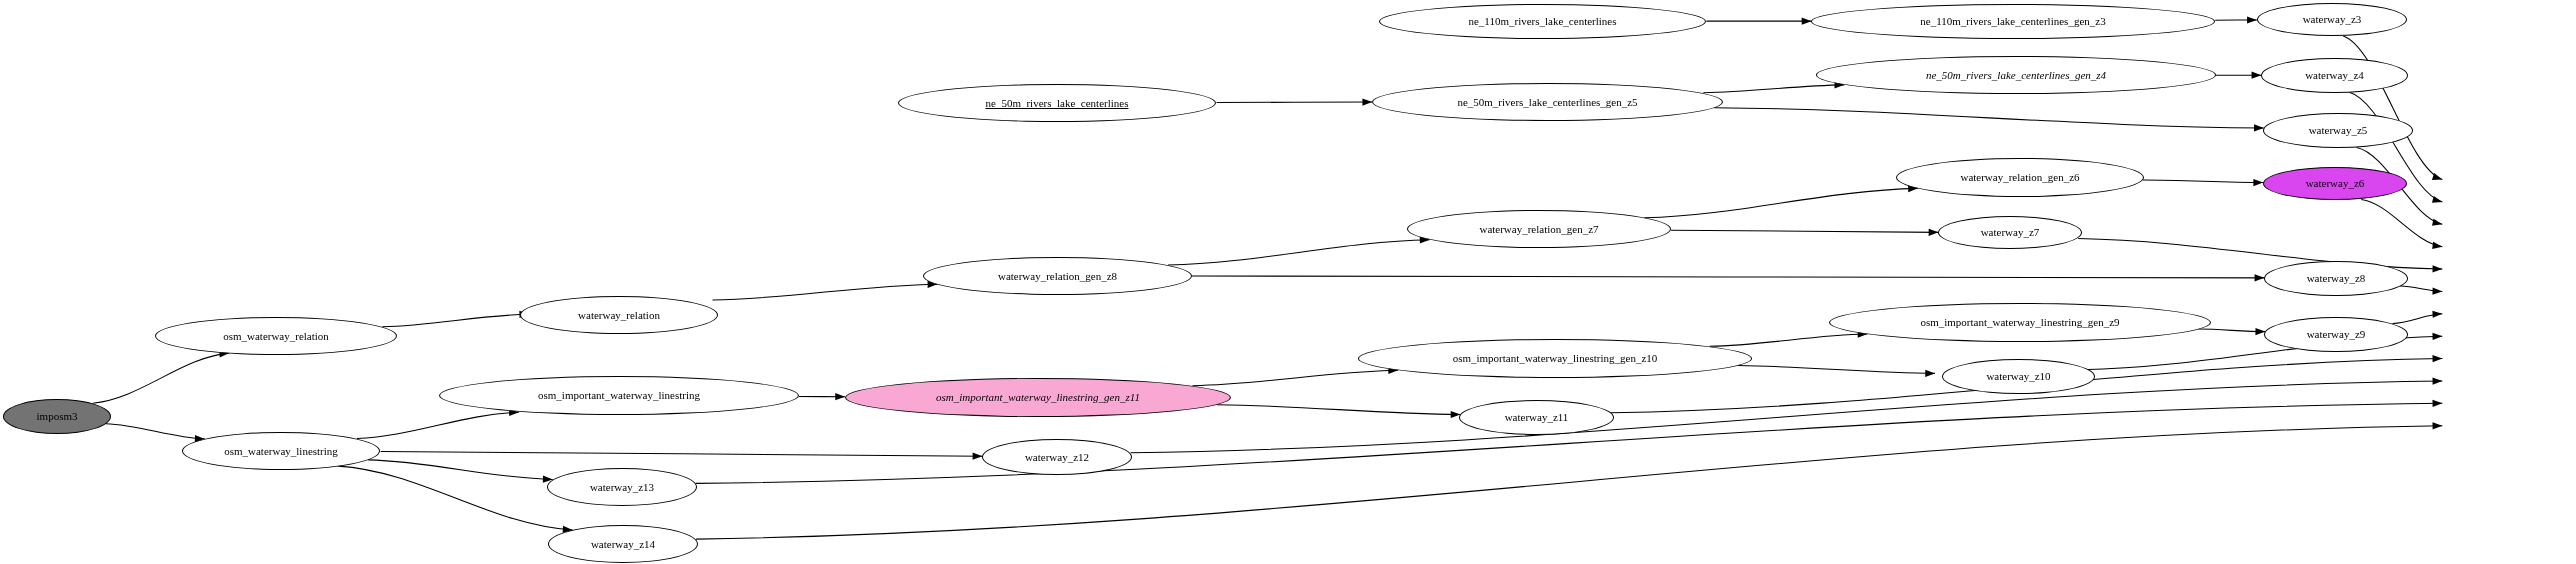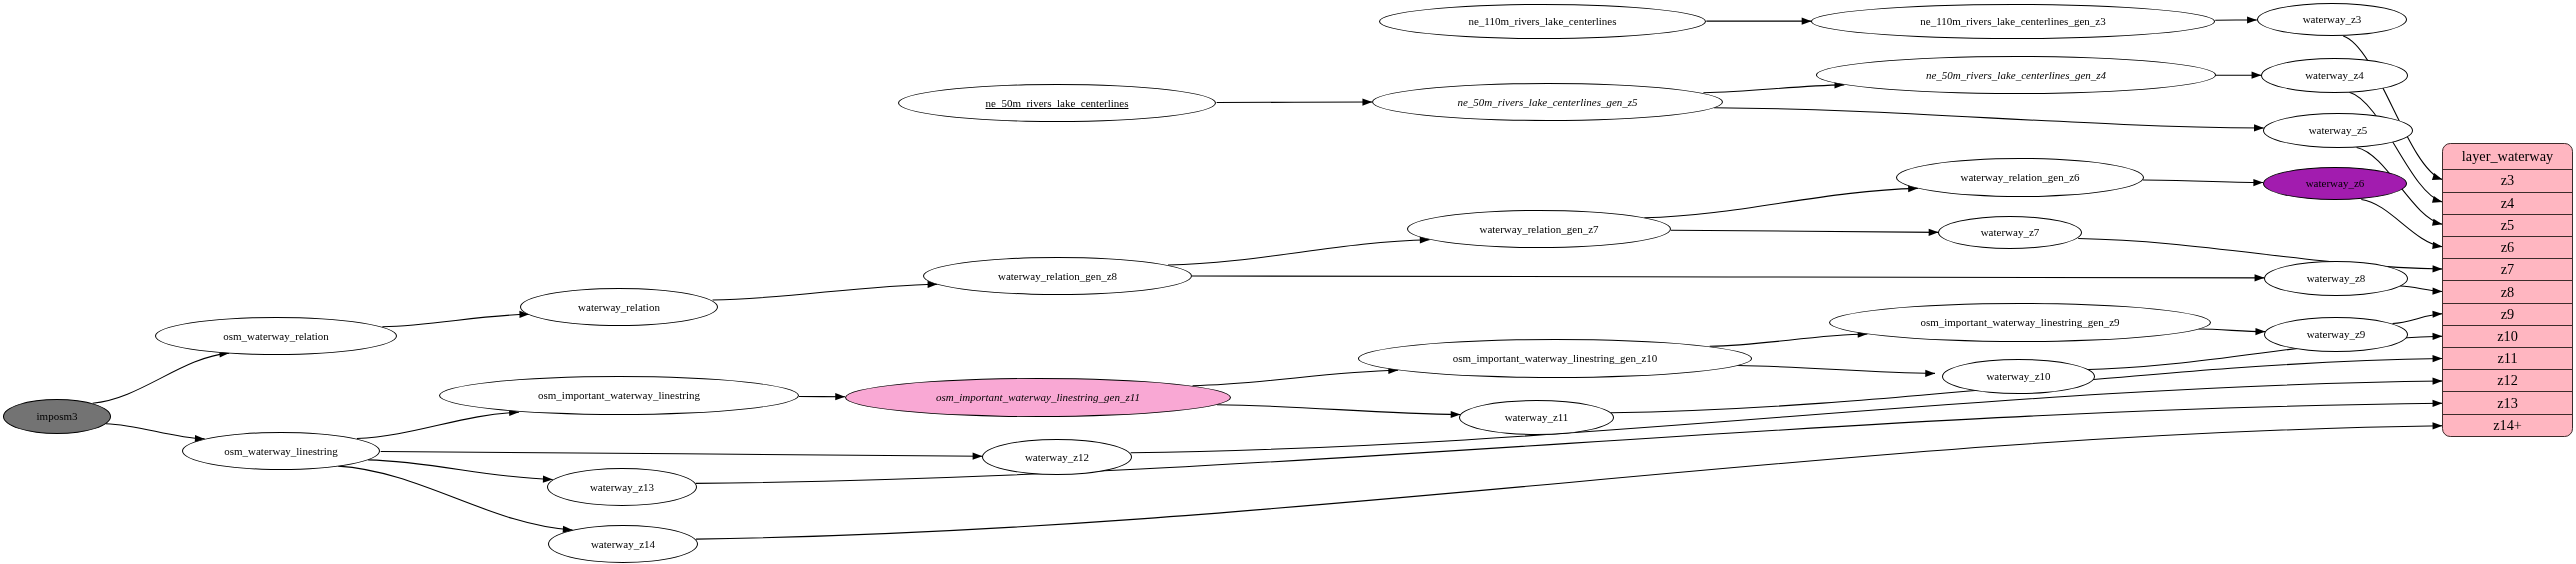--- a/index.html
+++ b/index.html
@@ -206,55 +206,40 @@
       </g>
       <g>
         <path d="M 926.787309442664 717.7140199110937 C 1740.6117511377315 705.6328983182062, 2438.1755583049326 578.7811215928875, 3252 566.7" fill="none" stroke="#000000" stroke-width="1.4"></path>
         <polygon points="3252,566.7 3239.072679717183,571.6924333050598 3238.9301846232484,562.0934909076806" fill="#000000"></polygon>
       </g>
     </svg>
   <div id="nodes-layer">
       <div class="node" style="left: 3px; top: 399px; width: 108px; height: 35px; background: #737373; border-color: rgb(0, 0, 0);">imposm3</div>
       <div class="node" style="left: 155px; top: 317px; width: 242px; height: 38px; background: rgb(255, 255, 255); border-color: rgb(0, 0, 0);">osm_waterway_relation</div>
       <div class="node" style="left: 182px; top: 432px; width: 198px; height: 38px; background: rgb(255, 255, 255); border-color: rgb(0, 0, 0);">osm_waterway_linestring</div>
-      <div class="node" style="left: 520px; top: 288px; width: 198px; height: 38px; background: rgb(255, 255, 255); border-color: rgb(0, 0, 0);">waterway_relation</div>
+      <div class="node" style="left: 520px; top: 296px; width: 198px; height: 38px; background: rgb(255, 255, 255); border-color: rgb(0, 0, 0);">waterway_relation</div>
       <div class="node" style="left: 439px; top: 376px; width: 360px; height: 39px; background: rgb(255, 255, 255); border-color: rgb(0, 0, 0);">osm_important_waterway_linestring</div>
       <div class="node" style="left: 547px; top: 468px; width: 150px; height: 38px; background: rgb(255, 255, 255); border-color: rgb(0, 0, 0);">waterway_z13</div>
       <div class="node" style="left: 548px; top: 525px; width: 150px; height: 38px; background: rgb(255, 255, 255); border-color: rgb(0, 0, 0);">waterway_z14</div>
       <div class="node" style="left: 923px; top: 257px; width: 269px; height: 38px; background: rgb(255, 255, 255); border-color: rgb(0, 0, 0);">waterway_relation_gen_z8</div>
       <div class="node" style="left: 845px; top: 378px; width: 386px; height: 39px; background: #f9a8d4; border-color: rgb(0, 0, 0); font-style: italic;">osm_important_waterway_linestring_gen_z11</div>
       <div class="node" style="left: 982px; top: 439px; width: 150px; height: 36px; background: rgb(255, 255, 255); border-color: rgb(0, 0, 0);">waterway_z12</div>
       <div class="node" style="left: 898px; top: 84px; width: 318px; height: 38px; background: rgb(255, 255, 255); border-color: rgb(0, 0, 0); text-decoration: underline;">ne_50m_rivers_lake_centerlines</div>
       <div class="node" style="left: 1379px; top: 3.8px; width: 327px; height: 35px; background: rgb(255, 255, 255); border-color: rgb(0, 0, 0);">ne_110m_rivers_lake_centerlines</div>
-      <div class="node" style="left: 1372px; top: 83px; width: 351px; height: 38px; background: rgb(255, 255, 255); border-color: rgb(0, 0, 0); font-style: italic;">ne_50m_rivers_lake_centerlines_gen_z5</div>
+      <div class="node" style="left: 1372px; top: 83px; width: 351px; height: 38px; background: rgb(255, 255, 255); border-color: rgb(0, 0, 0);">ne_50m_rivers_lake_centerlines_gen_z5</div>
       <div class="node" style="left: 1407px; top: 210px; width: 264px; height: 38px; background: rgb(255, 255, 255); border-color: rgb(0, 0, 0);">waterway_relation_gen_z7</div>
       <div class="node" style="left: 1358px; top: 339px; width: 394px; height: 39px; background: rgb(255, 255, 255); border-color: rgb(0, 0, 0);">osm_important_waterway_linestring_gen_z10</div>
       <div class="node" style="left: 1459px; top: 400px; width: 155px; height: 35px; background: rgb(255, 255, 255); border-color: rgb(0, 0, 0);">waterway_z11</div>
       <div class="node" style="left: 1811px; top: 3.8px; width: 404px; height: 35px; background: rgb(255, 255, 255); border-color: rgb(0, 0, 0);">ne_110m_rivers_lake_centerlines_gen_z3</div>
       <div class="node" style="left: 1816px; top: 56px; width: 400px; height: 38px; background: rgb(255, 255, 255); border-color: rgb(0, 0, 0); font-style: italic;">ne_50m_rivers_lake_centerlines_gen_z4</div>
       <div class="node" style="left: 1896px; top: 158px; width: 248px; height: 39px; background: rgb(255, 255, 255); border-color: rgb(0, 0, 0);">waterway_relation_gen_z6</div>
       <div class="node" style="left: 1938px; top: 216px; width: 144px; height: 33px; background: rgb(255, 255, 255); border-color: rgb(0, 0, 0);">waterway_z7</div>
       <div class="node" style="left: 1829px; top: 303px; width: 382px; height: 39px; background: rgb(255, 255, 255); border-color: rgb(0, 0, 0);">osm_important_waterway_linestring_gen_z9</div>
       <div class="node" style="left: 1942px; top: 359px; width: 153px; height: 35px; background: rgb(255, 255, 255); border-color: rgb(0, 0, 0);">waterway_z10</div>
       <div class="node" style="left: 2257px; top: 3px; width: 150px; height: 33px; background: rgb(255, 255, 255); border-color: rgb(0, 0, 0);">waterway_z3</div>
       <div class="node" style="left: 2261px; top: 58px; width: 147px; height: 35px; background: rgb(255, 255, 255); border-color: rgb(0, 0, 0);">waterway_z4</div>
       <div class="node" style="left: 2263px; top: 113px; width: 150px; height: 35px; background: rgb(255, 255, 255); border-color: rgb(0, 0, 0);">waterway_z5</div>
-      <div class="node" style="left: 2263px; top: 167px; width: 144px; height: 33px; background: #a21caf; border-color: rgb(0, 0, 0); text-align: right;">waterway_z6</div>
+      <div class="node" style="left: 2263px; top: 167px; width: 144px; height: 33px; background: #d946ef; border-color: rgb(0, 0, 0); text-align: right;">waterway_z6</div>
       <div class="node" style="left: 2264px; top: 261px; width: 144px; height: 35px; background: rgb(255, 255, 255); border-color: rgb(0, 0, 0);">waterway_z8</div>
       <div class="node" style="left: 2264px; top: 317px; width: 144px; height: 35px; background: rgb(255, 255, 255); border-color: rgb(0, 0, 0);">waterway_z9</div>
-    </div>
-  <div id="db-table" style="left: 2442px; top: 143px; width: 131px; height: 294px; background: rgb(255, 182, 193); border-color: rgb(61, 43, 43);">
-      <div class="cell header" style="height: 25.5px;">layer_waterway</div>
-      <div class="cell" style="height: 22.4px; border-top-color: rgb(61, 43, 43);">z3</div>
-      <div class="cell" style="height: 22.4px; border-top-color: rgb(61, 43, 43);">z4</div>
-      <div class="cell" style="height: 22.4px; border-top-color: rgb(61, 43, 43);">z5</div>
-      <div class="cell" style="height: 22.4px; border-top-color: rgb(61, 43, 43);">z6</div>
-      <div class="cell" style="height: 22.4px; border-top-color: rgb(61, 43, 43);">z7</div>
-      <div class="cell" style="height: 22.4px; border-top-color: rgb(61, 43, 43);">z8</div>
-      <div class="cell" style="height: 22.4px; border-top-color: rgb(61, 43, 43);">z9</div>
-      <div class="cell" style="height: 22.4px; border-top-color: rgb(61, 43, 43);">z10</div>
-      <div class="cell" style="height: 22.4px; border-top-color: rgb(61, 43, 43);">z11</div>
-      <div class="cell" style="height: 22.4px; border-top-color: rgb(61, 43, 43);">z12</div>
-      <div class="cell" style="height: 22.4px; border-top-color: rgb(61, 43, 43);">z13</div>
-      <div class="cell" style="height: 22.4px; border-top-color: rgb(61, 43, 43);">z14+</div>
     </div>
 </div>
 
 
 </body></html>

